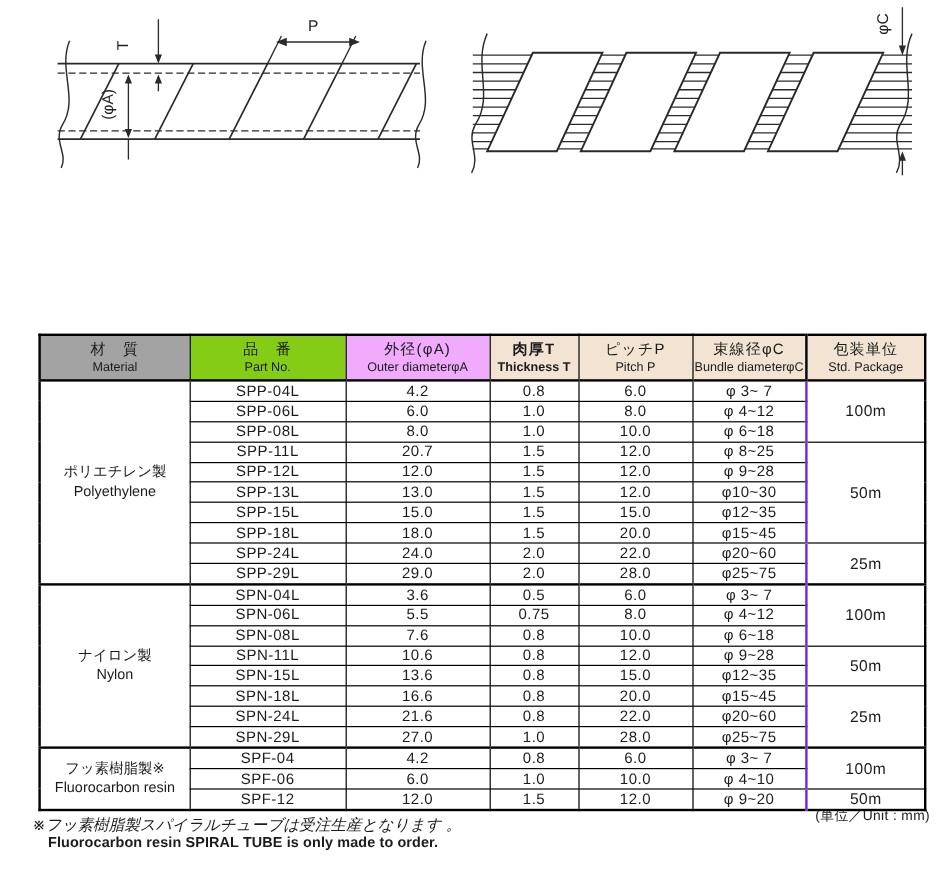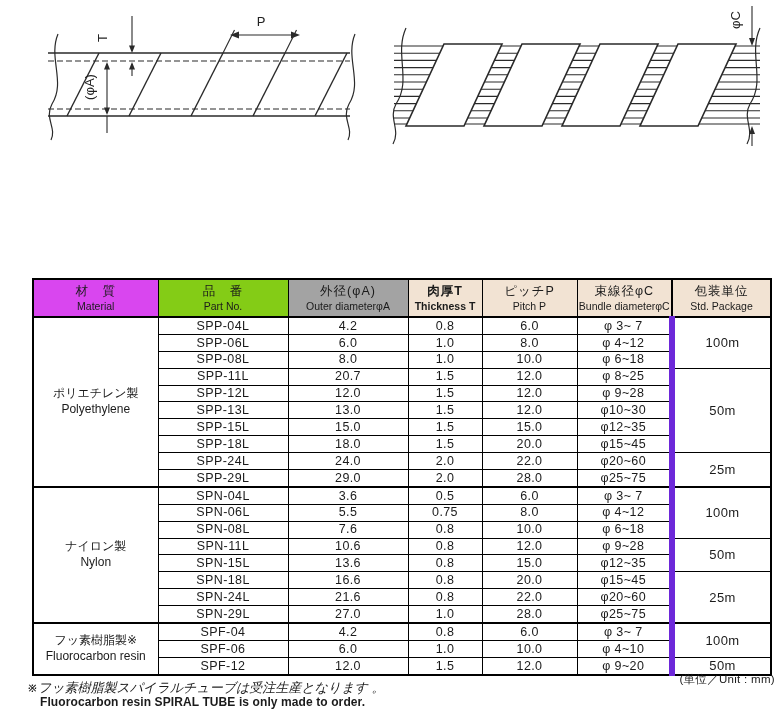--- a/index.html
+++ b/index.html
@@ -17,21 +17,21 @@
   .spec-table-wrap{position:absolute;left:32px;top:278px;}
   table{border-collapse:collapse;table-layout:fixed;border:2px solid #000;}
   th,td{border:1px solid #000;text-align:center;vertical-align:middle;padding:0;}
   thead th{border-bottom:2px solid #000;height:36px;font-weight:normal;}
   thead .hjp{font-size:12.5px;letter-spacing:1px;line-height:1.25;}
   thead .hen{font-size:10.5px;line-height:1.2;}
   tbody td{height:15.9px;font-size:12.5px;letter-spacing:.4px;line-height:1;}
   td.material-cell{font-size:12px;letter-spacing:0;line-height:1.3;}
   td.material-cell .mjp{font-size:12px;}
   td.material-cell .men{font-size:12px;}
-  td.pkg-cell{font-size:13px;border-left:6px solid #6d28d9;}
+  td.pkg-cell{font-size:13px;border-left:2px solid #6d28d9;}
   th.pkg-h{border-left:2px solid #000;}
   td.bundle{white-space:pre;}
   tr td.sec-top,tr th.sec-top{border-top:2px solid #000;}
   
   .unit-note{position:absolute;right:8px;top:672px;font-size:11.5px;letter-spacing:.3px;}
   .note-jp{position:absolute;left:27px;top:679px;font-size:13px;font-style:italic;}
   .note-en{position:absolute;left:40px;top:695px;font-size:12px;font-weight:bold;letter-spacing:.1px;}
 </style>
 </head>
 <body>
@@ -128,29 +128,29 @@
       <col style="width:125px">
         <col style="width:130px">
         <col style="width:120px">
       <col style="width:74px">
         <col style="width:95px">
         <col style="width:95px">
         <col style="width:99px">
     </colgroup>
     <thead>
       <tr>
-        <th class="hd" style="background: #d946ef;">
+        <th class="hd" style="background: #a3a3a3;">
           <div class="hjp">材　質</div>
           <div class="hen">Material</div>
         </th>
         <th class="hd" style="background: #84cc16;">
           <div class="hjp">品　番</div>
           <div class="hen">Part No.</div>
         </th>
-        <th class="hd" style="background: #a3a3a3;">
+        <th class="hd" style="background: #f0abfc;">
           <div class="hjp">外径(φA)</div>
           <div class="hen">Outer diameterφA</div>
         </th>
         <th class="hd" style="background: rgb(242, 227, 211); font-weight: bold;">
           <div class="hjp">肉厚T</div>
           <div class="hen">Thickness T</div>
         </th>
         <th class="hd" style="background: rgb(242, 227, 211);">
           <div class="hjp">ピッチP</div>
           <div class="hen">Pitch P</div>

